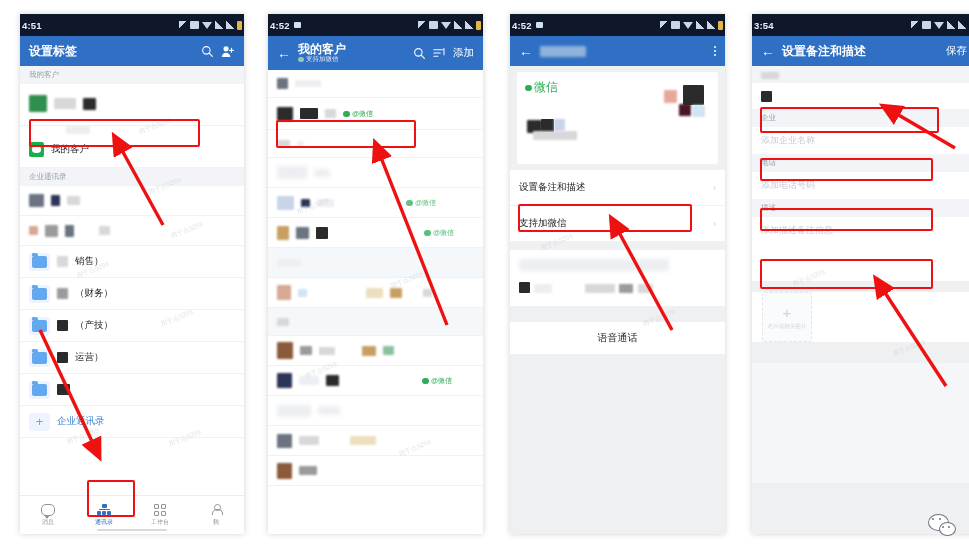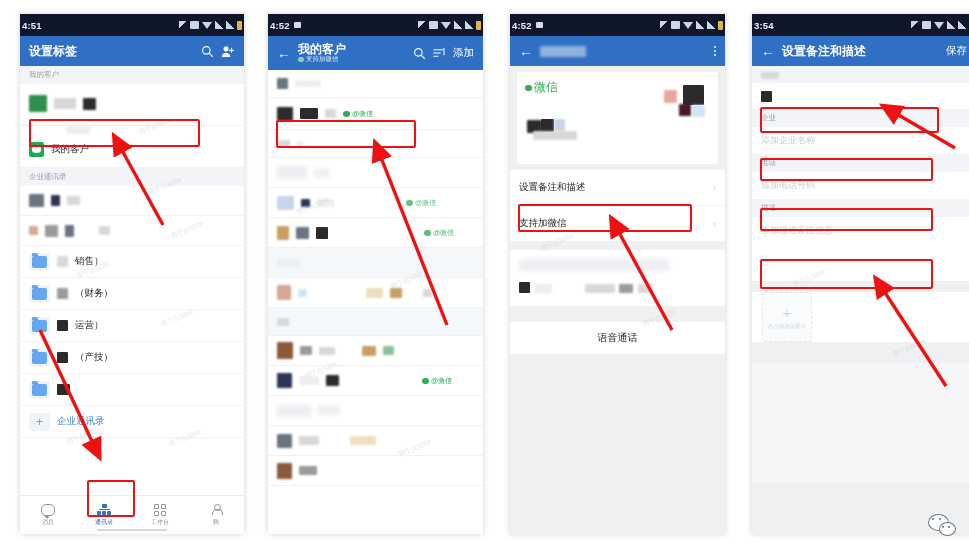--- a/index.html
+++ b/index.html
@@ -223,28 +223,28 @@
             <span class="folder"></span>
           </span>
         <span class="blur b-mid smudge" style="width:11px;height:11px;"></span>
         <span class="row-lbl">（财务）</span>
       </div>
       <div class="row">
         <span class="folder-wrap">
             <span class="folder"></span>
           </span>
         <span class="blur b-dark" style="width:11px;height:11px;"></span>
-        <span class="row-lbl">运营）</span>
+        <span class="row-lbl">（产技）</span>
       </div>
       <div class="row">
         <span class="folder-wrap">
             <span class="folder"></span>
           </span>
         <span class="blur b-dark" style="width:11px;height:11px;"></span>
-        <span class="row-lbl">（产技）</span>
+        <span class="row-lbl">运营）</span>
       </div>
       <div class="row">
         <span class="folder-wrap">
             <span class="folder"></span>
           </span>
         <span class="blur b-dark" style="width:13px;height:11px;"></span>
       </div>
 
       <div class="row">
         <span class="folder-wrap" style="color:#62a8f0;font-size:13px;line-height:1;">+</span>

